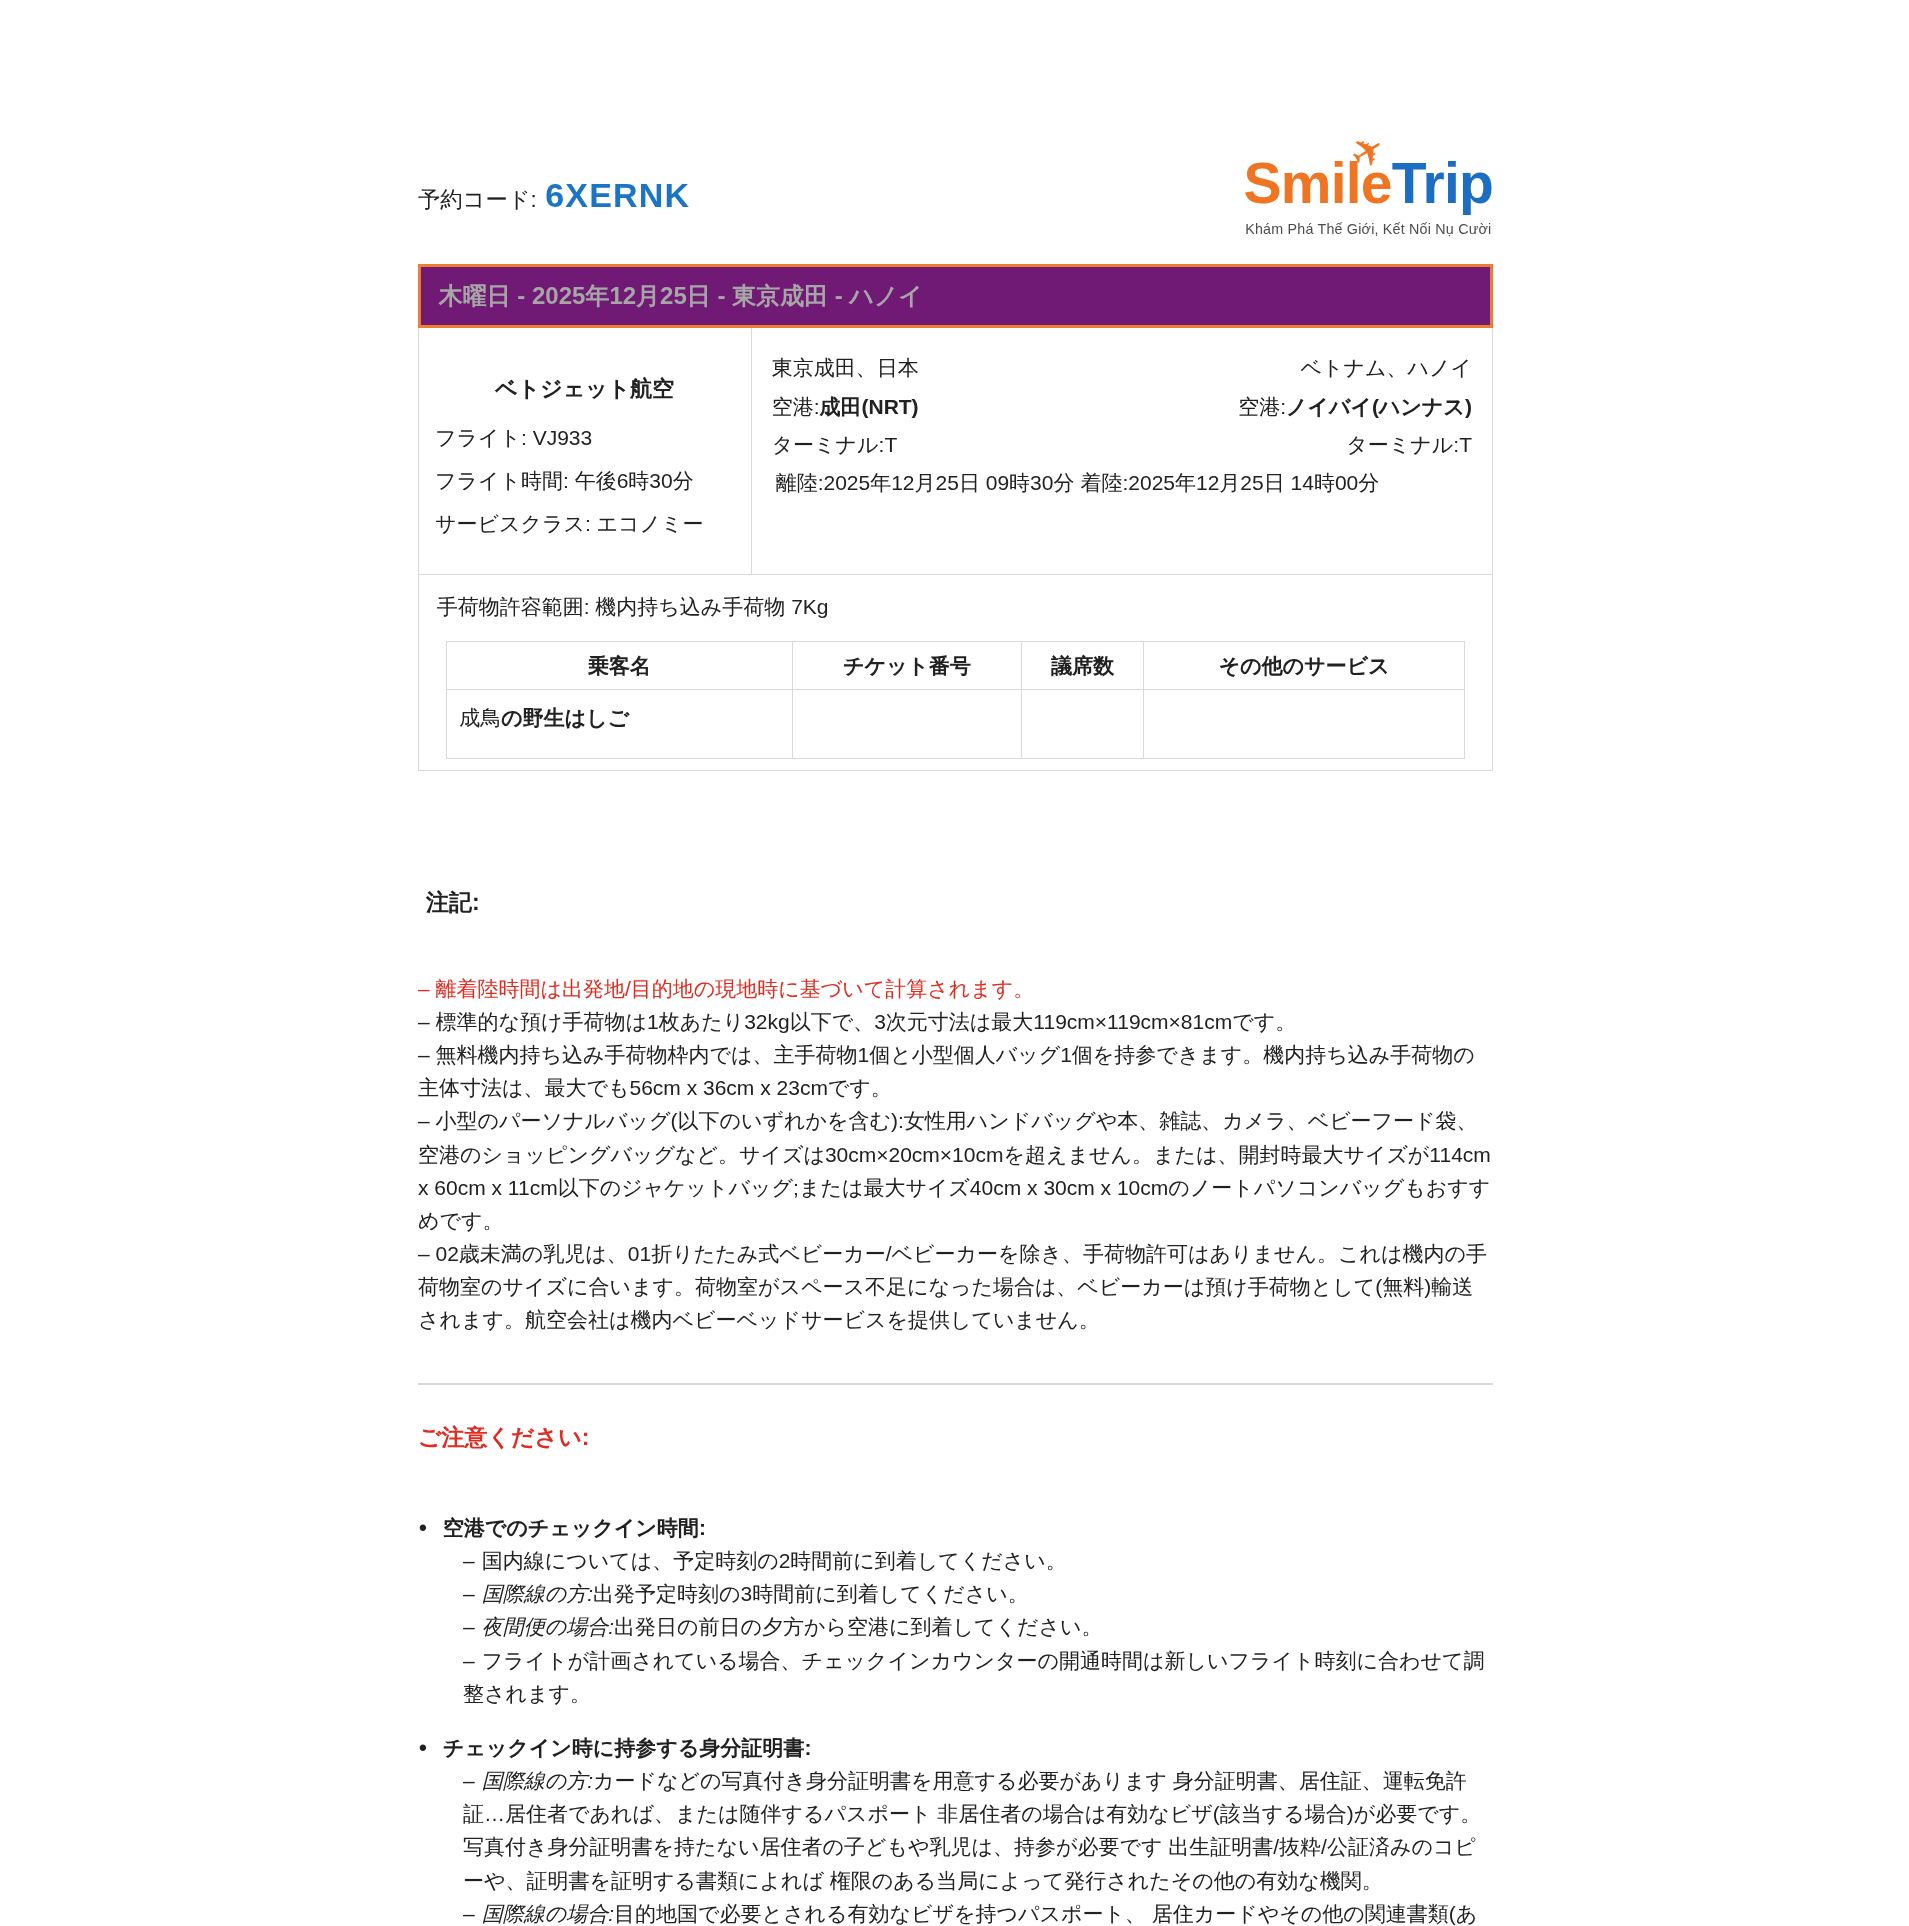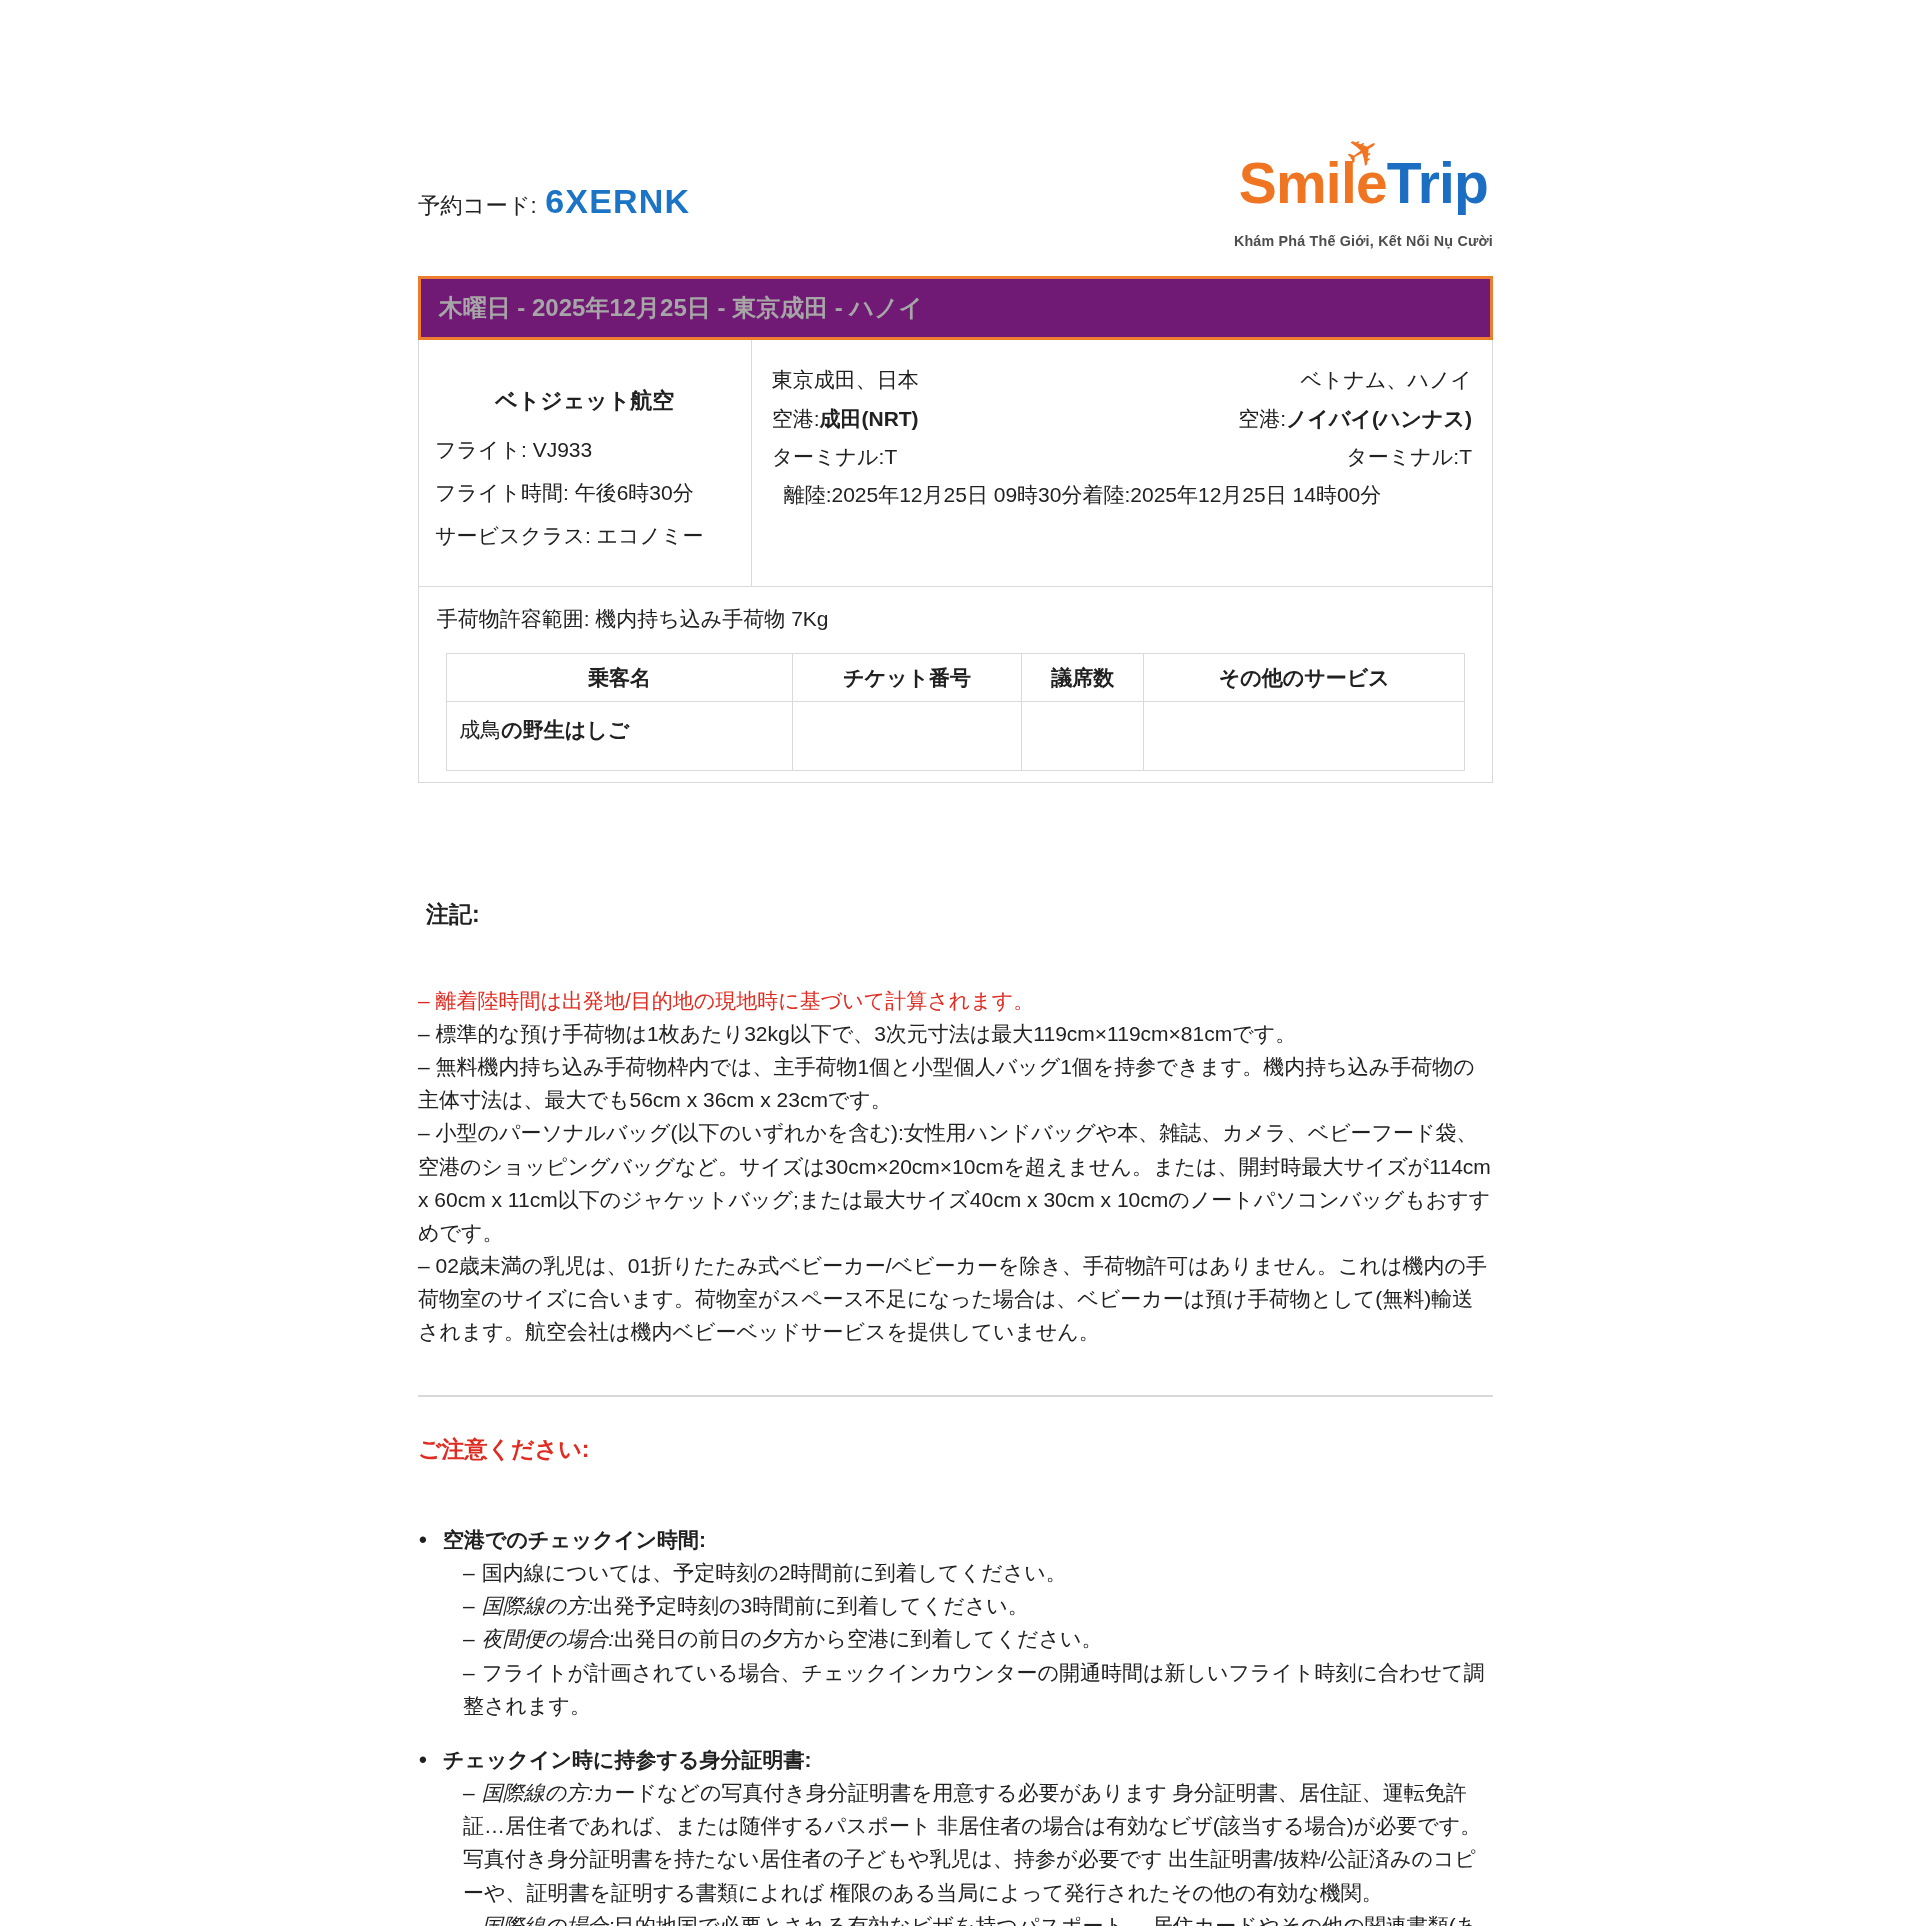--- a/index.html
+++ b/index.html
@@ -15,34 +15,34 @@
   
   .top-row { display:flex; justify-content:space-between; align-items:center; margin-bottom:27px; }
   .booking { display:inline-flex; align-items:baseline; gap:8.5px; font-size:22.3px; }
   .booking-code { font-size:34px; font-weight:bold; color:#1b74c5; letter-spacing:1.2px; }
   .logo { text-align:center; }
   .logo-row { position:relative; display:inline-block; font-size:57px; font-weight:bold; line-height:1.05; letter-spacing:-0.8px; }
   .logo-smile { color:#f07522; }
   .logo-trip  { color:#1b6ec2; }
   .logo-plane { position:absolute; top:-22.3px; left:43%; font-size:40px; color:#f07522;
                 transform:rotate(-32deg); line-height:1; }
-  .logo-tagline { font-size:14.3px; font-weight:bold; color:#4d4d4d; margin-top:19px; letter-spacing:0.2px; }
+  .logo-tagline { font-size:14.3px; font-weight:normal; color:#4d4d4d; margin-top:7px; letter-spacing:0.2px; }
 
   
   .flight-header-box { border:3.1px solid #ed7d31; background:#701a75; padding:13px 17.7px; }
   .flight-date-title { font-size:24px; font-weight:bold; color:#a6a6a6; }
   .flight-body { border:1.5px solid #d9d9d9; border-top:none; }
   .flight-main { display:flex; }
   .airline-cell { width:31%; border-right:1.5px solid #d9d9d9; padding:19px 16px 23px; font-size:21px; box-sizing:border-box; }
   .airline-name { font-size:22px; font-weight:bold; text-align:center; margin:27px 0 17.3px; }
   .airline-line { margin:10px 0; line-height:1.58; }
   .route-cell { flex:1; padding:18.5px 20px 21px; font-size:21px; box-sizing:border-box; }
   .route-row { display:flex; justify-content:space-between; margin:5px 0; line-height:1.58; }
   .route-bold { font-weight:bold; }
-  .takeoff-row { display:flex; gap:0; margin:5px 12px; line-height:1.58; }
+  .takeoff-row { display:flex; gap:6px; margin:5px 4px; line-height:1.58; }
   .baggage-row { border-top:1.5px solid #d9d9d9; padding:18.5px 17.7px 20px; font-size:21px; }
   .pax-wrap { padding:0 27px 10.8px; }
   table.pax { width:100%; border-collapse:collapse; font-size:21px; }
   table.pax th { border:1.9px solid #d9d9d9; font-weight:bold; text-align:center; padding:7px 6.2px; line-height:1.58;margin-top:28px; }
   table.pax td { border:1.9px solid #d9d9d9; vertical-align:top; text-align:left; padding:10.8px 12.3px; height:46px; line-height:1.58; }
   .pax-name-bold { font-weight:bold; }
 
   
   .notes { margin-top:116px; }
   .notes-heading { font-size:23px; font-weight:bold; margin:0 8px 54px; }

